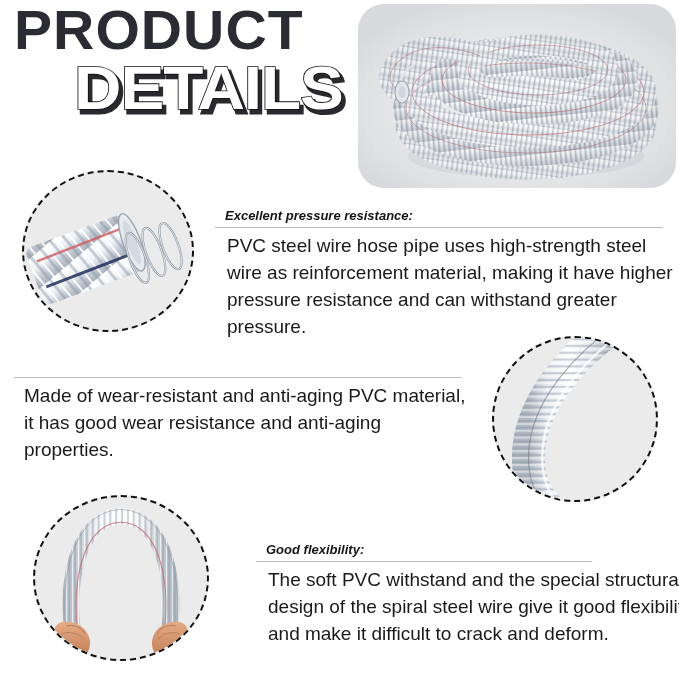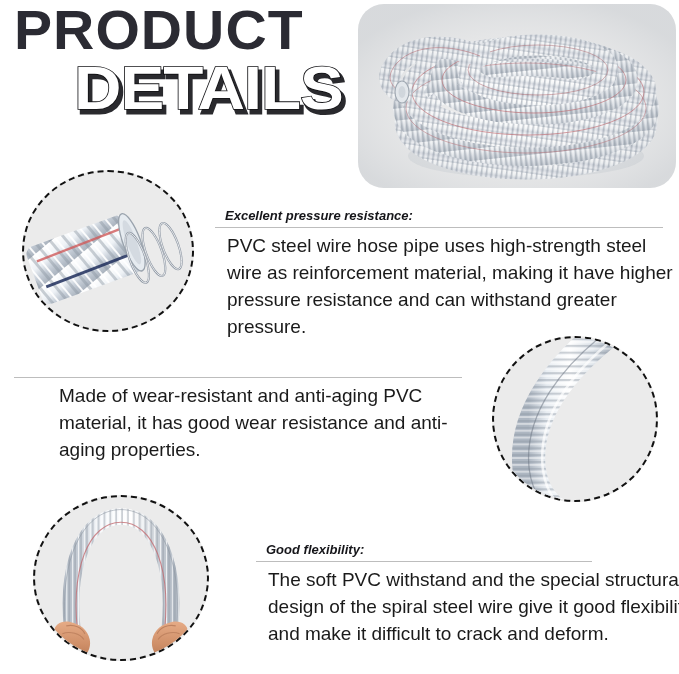--- a/index.html
+++ b/index.html
@@ -139,21 +139,21 @@
     line-height: 1.42;
     margin: 5px 0 0 0;
   }
 
   #section-pressure { left: 225px; top: 209px; width: 448px; }
   #section-pressure .section-rule { width: 448px; margin-left: -10px; }
   #section-pressure .section-body { padding-left: 2px; }
 
   #section-wear { left: 22px; top: 374px; width: 448px; }
   #section-wear .section-rule { width: 448px; margin-left: -8px; }
-  #section-wear .section-body { padding-left: 2px; margin-left: 35px; }
+  #section-wear .section-body { padding-left: 2px; }
 
   #section-flex { left: 222px; top: 543px; width: 450px; margin-left: 44px; }
   #section-flex .section-rule { width: 336px; margin-left: -10px; }
   #section-flex .section-body { padding-left: 2px; }
 </style>
 </head>
 <body>
 
 <div id="title-block">
   <div id="title-product">PRODUCT</div>

